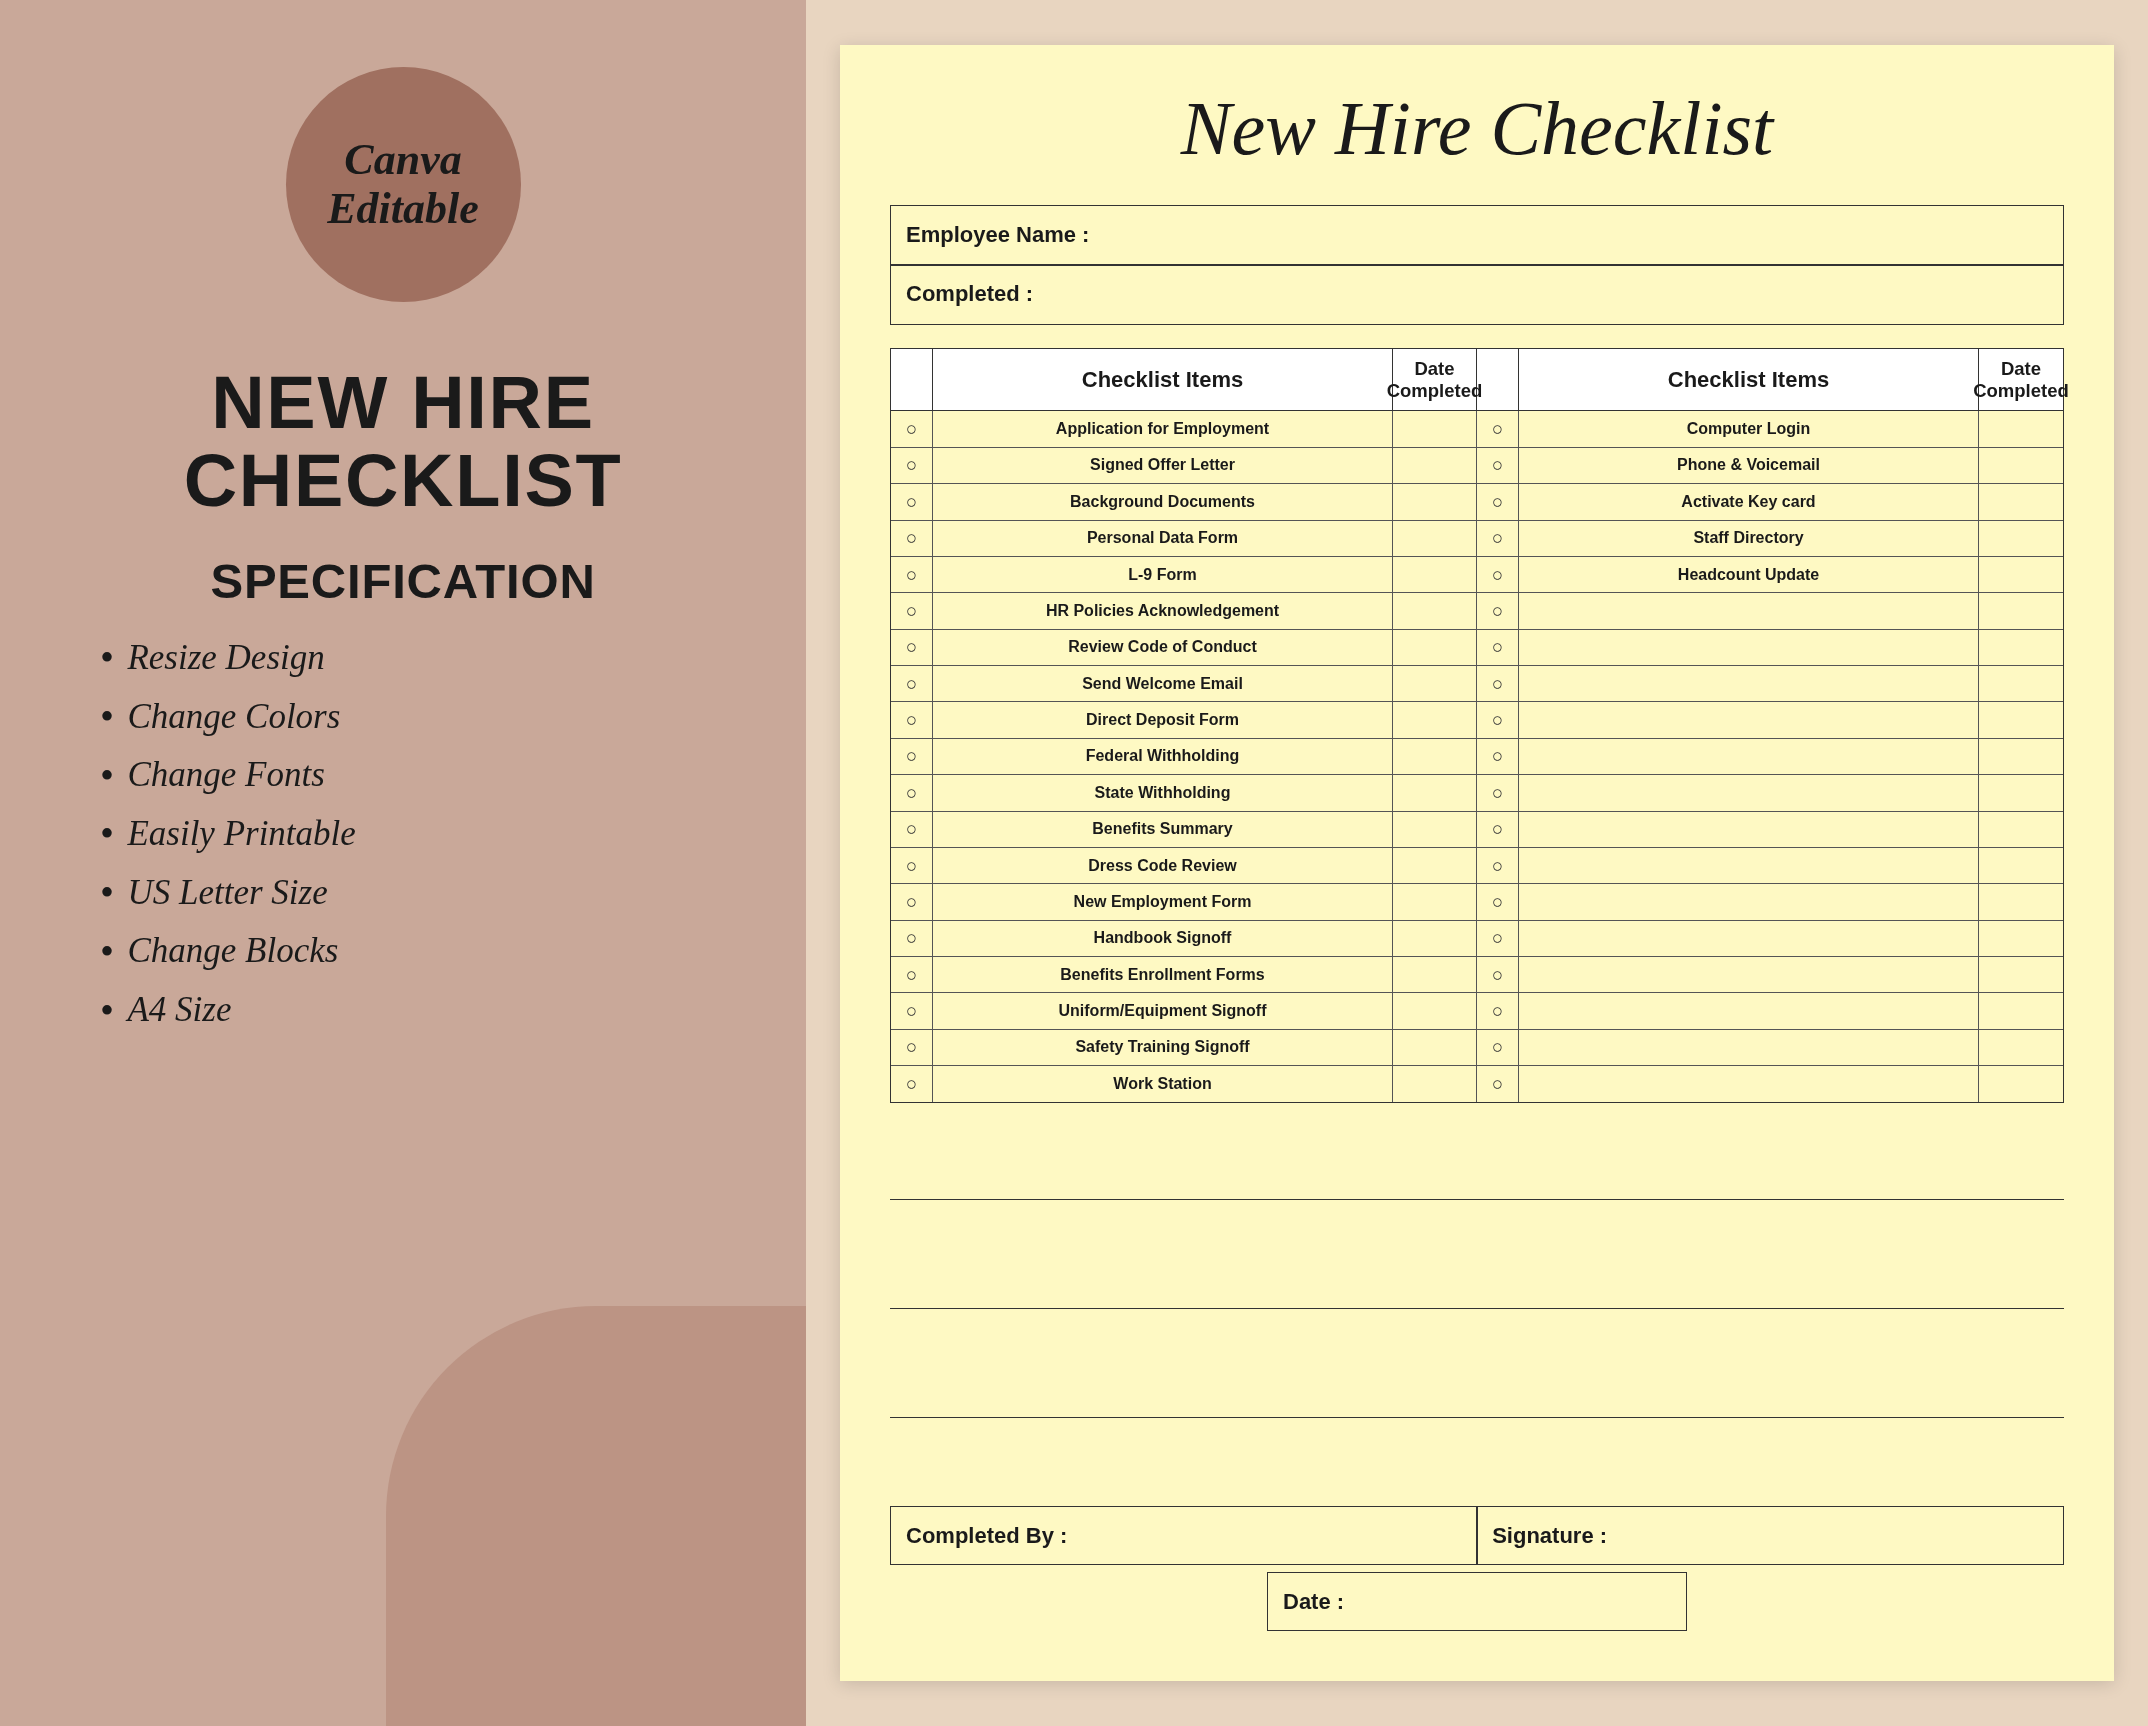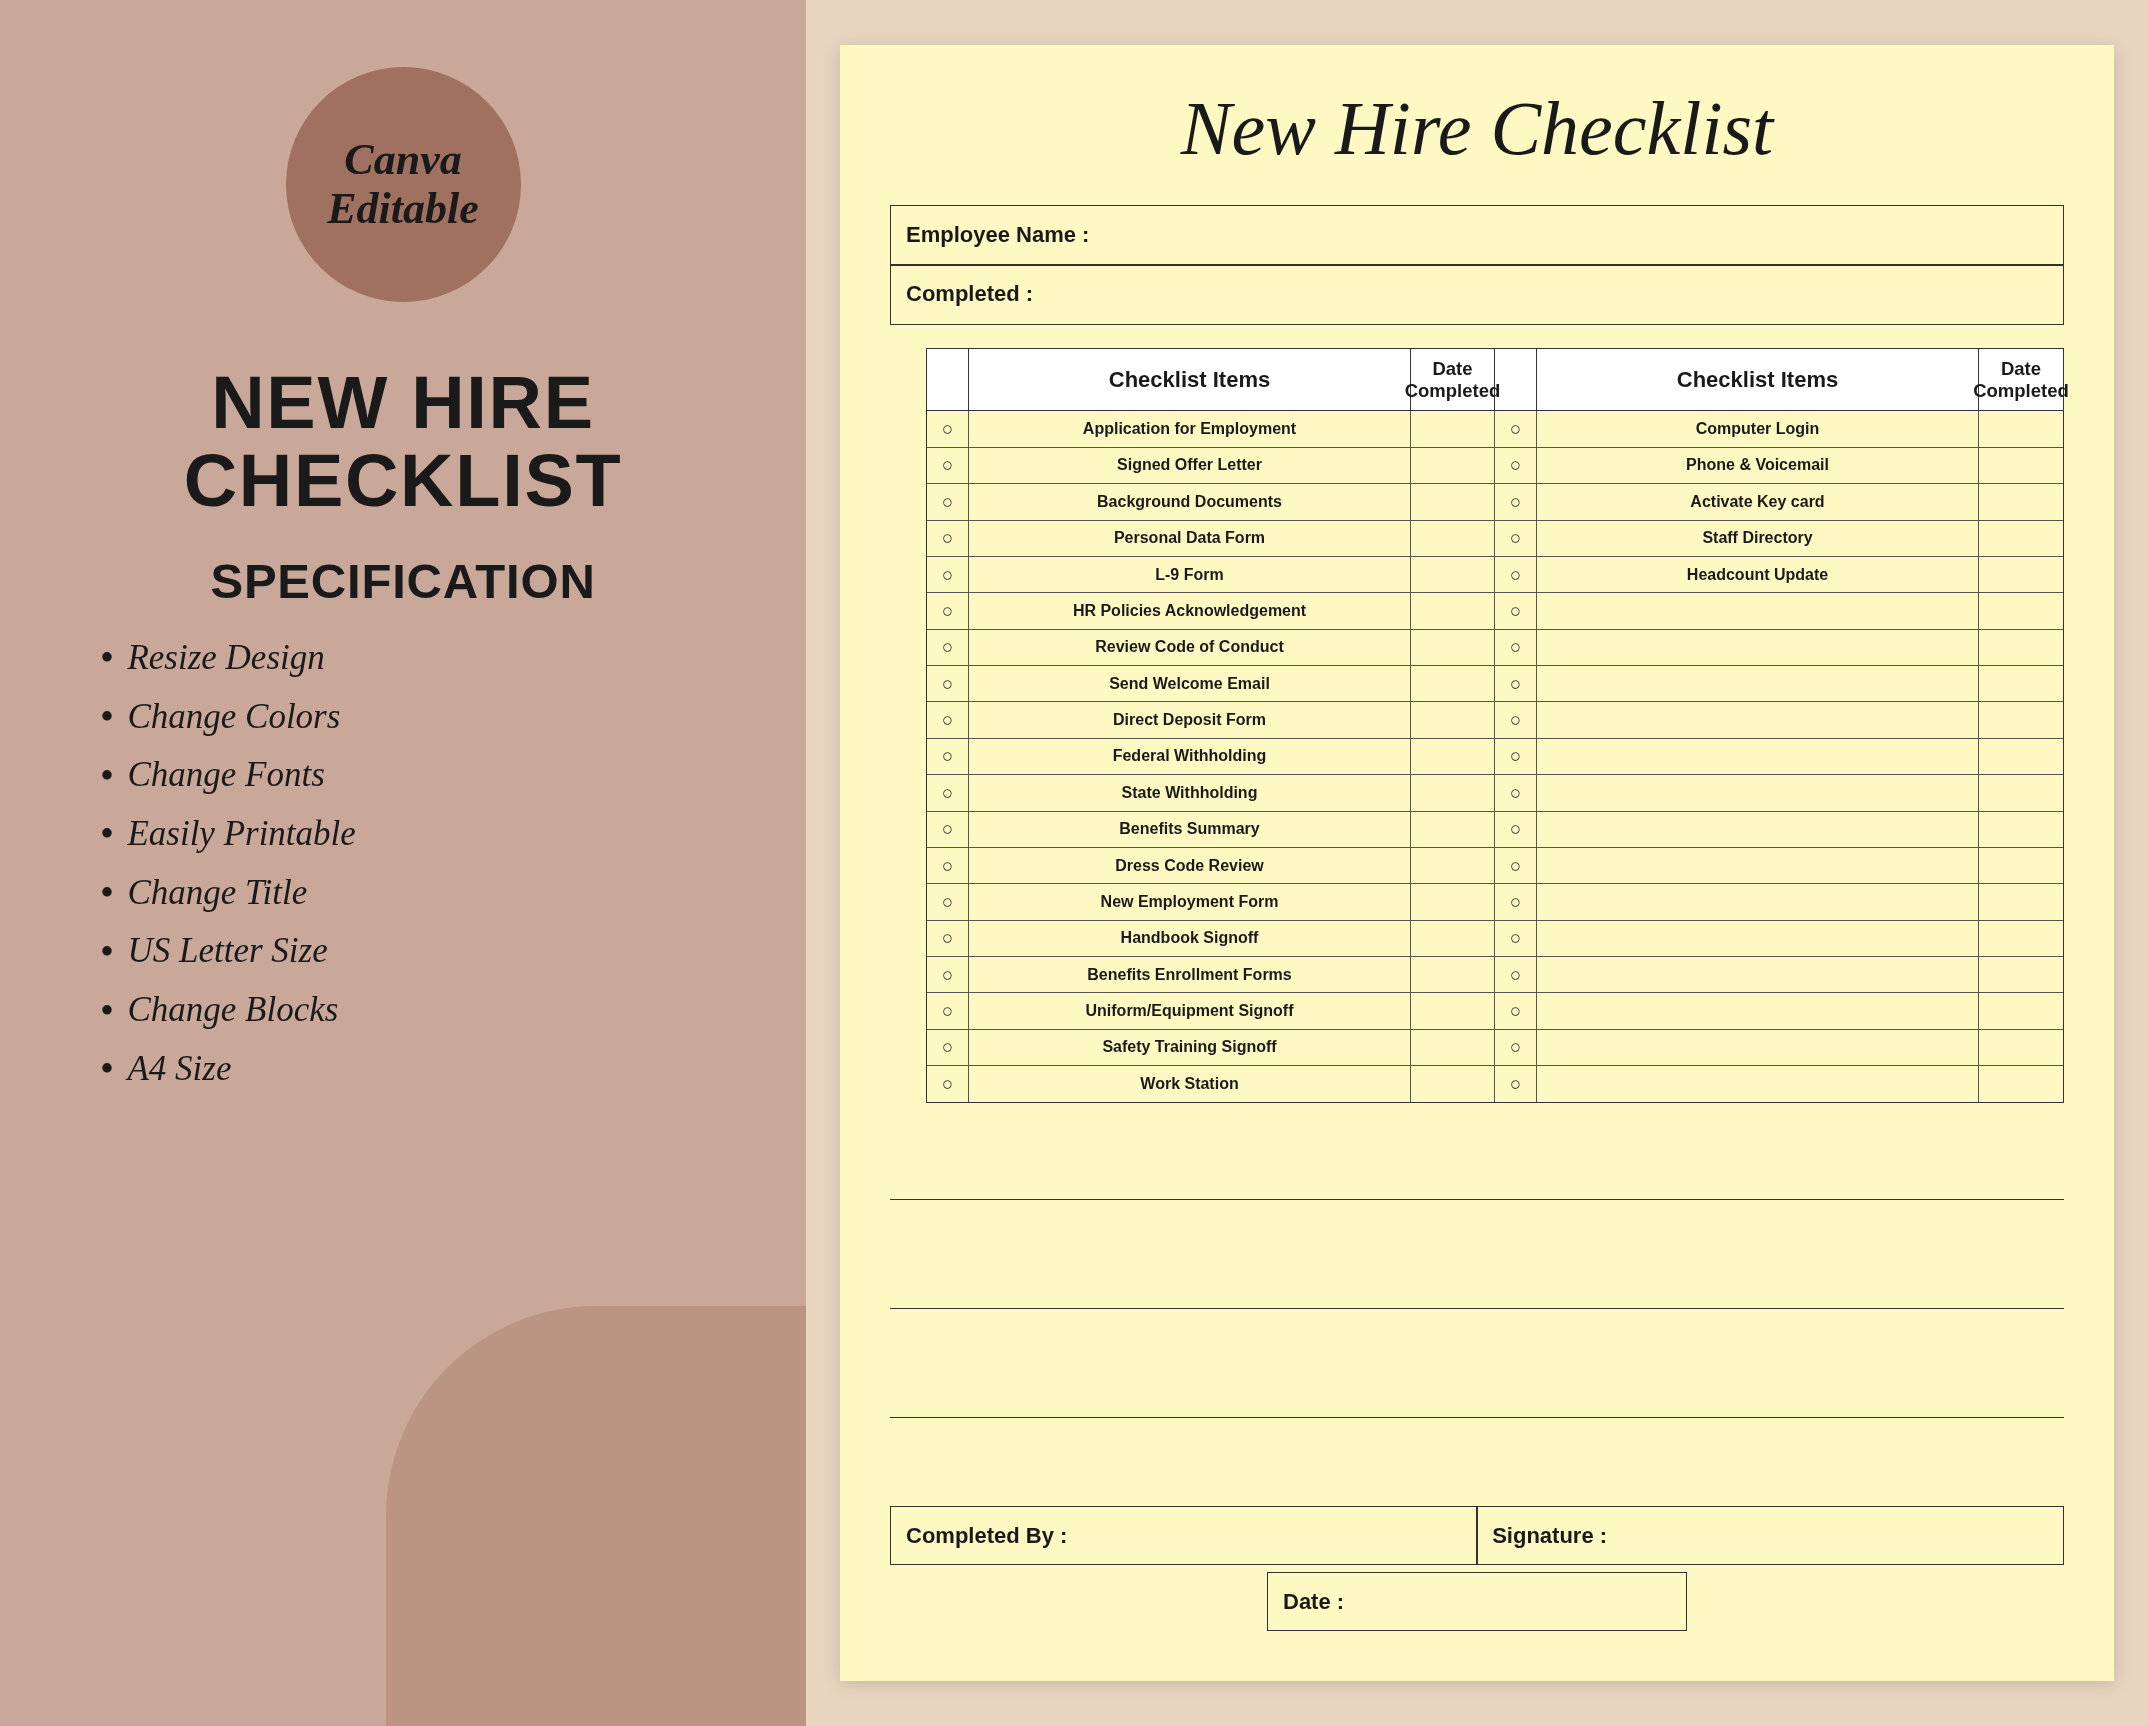--- a/index.html
+++ b/index.html
@@ -164,21 +164,20 @@
     }
 
     .form-field.half {
       flex: 1;
     }
 
     
     .checklist-container {
       margin-top: 25px;
       border: 1.7px solid #333;
-      margin-left: 36px;
     }
 
     .checklist-header-row {
       display: grid;
       grid-template-columns: 42px 1fr 84px 42px 1fr 84px;
       background: white;
     }
 
     .checklist-header-cell {
       padding: 8.4px 6.7px;
@@ -310,21 +309,20 @@
 
   <div class="main-title">NEW HIRE<br>CHECKLIST</div>
 
   <div class="spec-title">SPECIFICATION</div>
 
   <ul class="spec-list">
     <li>Resize Design</li>
     <li>Change Colors</li>
     <li>Change Fonts</li>
     <li>Easily Printable</li>
-    <li>Change Title</li>
     <li>US Letter Size</li>
     <li>Change Blocks</li>
     <li>A4 Size</li>
   </ul>
 </div>
 
 <div class="right-panel">
   <div class="document">
 
     <div class="doc-title">New Hire Checklist</div>

